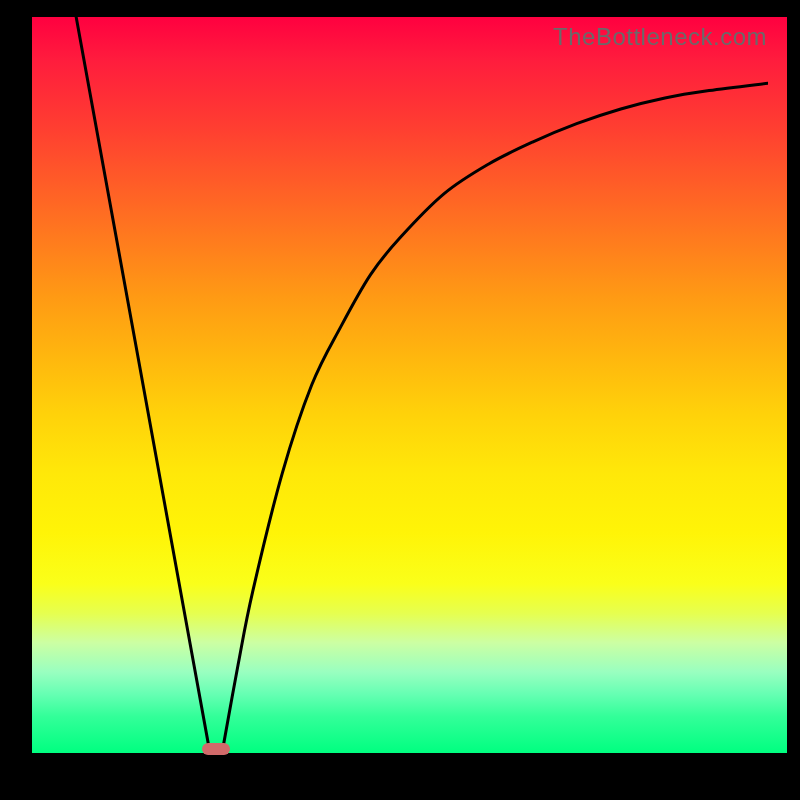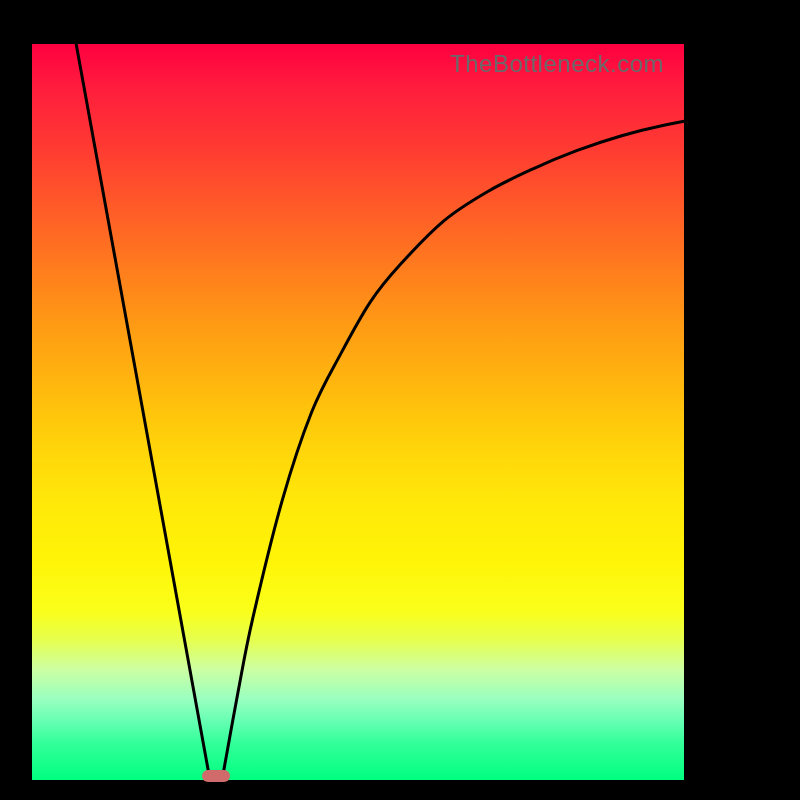--- a/index.html
+++ b/index.html
@@ -13,22 +13,22 @@
   }
   .frame {
     position: relative;
     width: 800px;
     height: 800px;
     background: #000;
   }
   .plot-area {
     position: absolute;
     left: 32px;
-    top: 44px;
-    width: 652px;
+    top: 17px;
+    width: 755px;
     height: 736px;
     background: linear-gradient(
       to bottom,
       #ff0040 0%,
       #ff1d3d 6%,
       #ff3a32 14%,
       #ff5a28 22%,
       #ff7a1e 30%,
       #ff9a14 38%,
       #ffb60e 46%,

